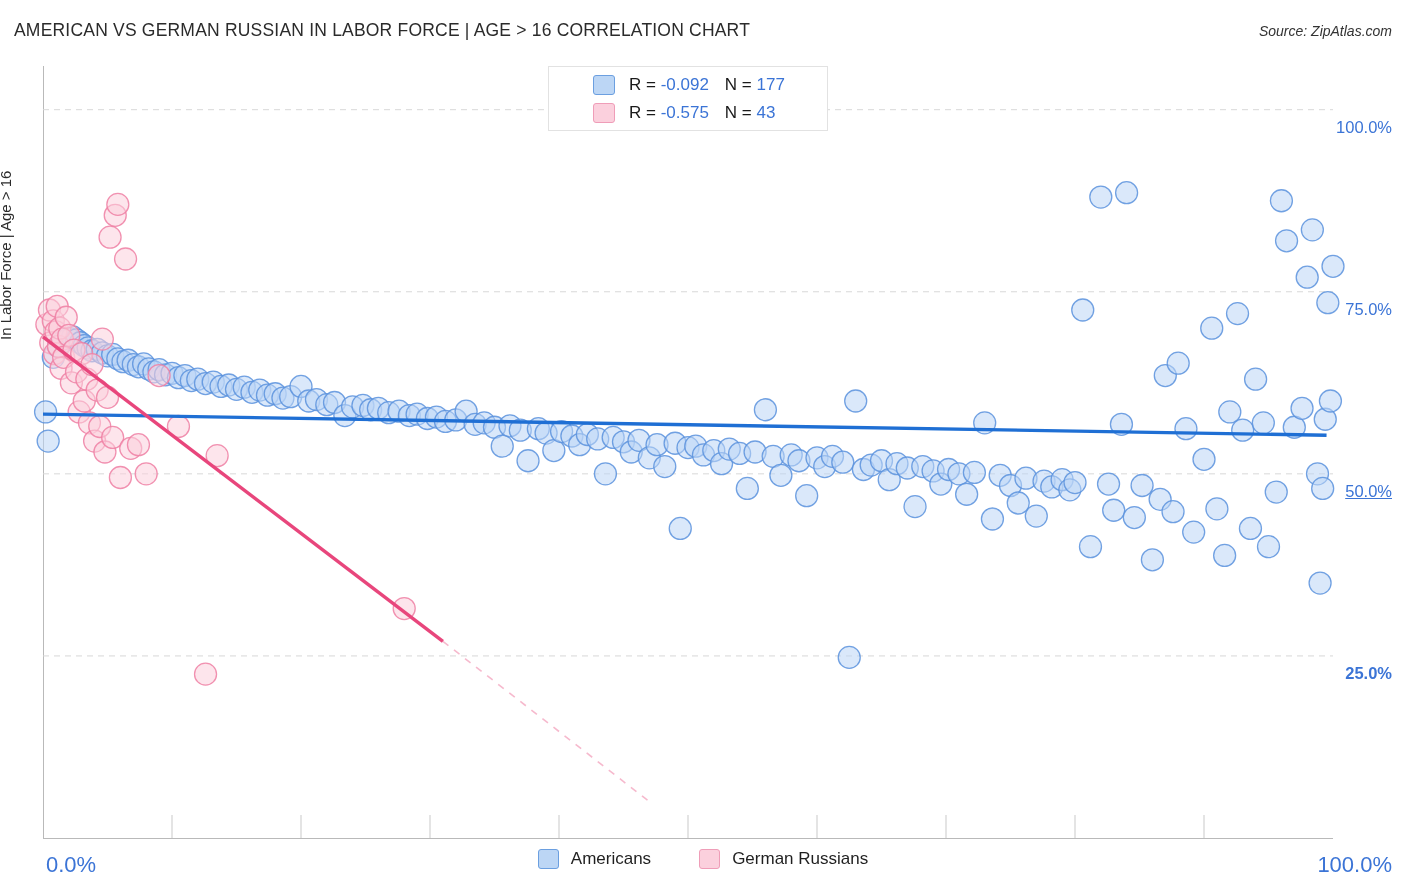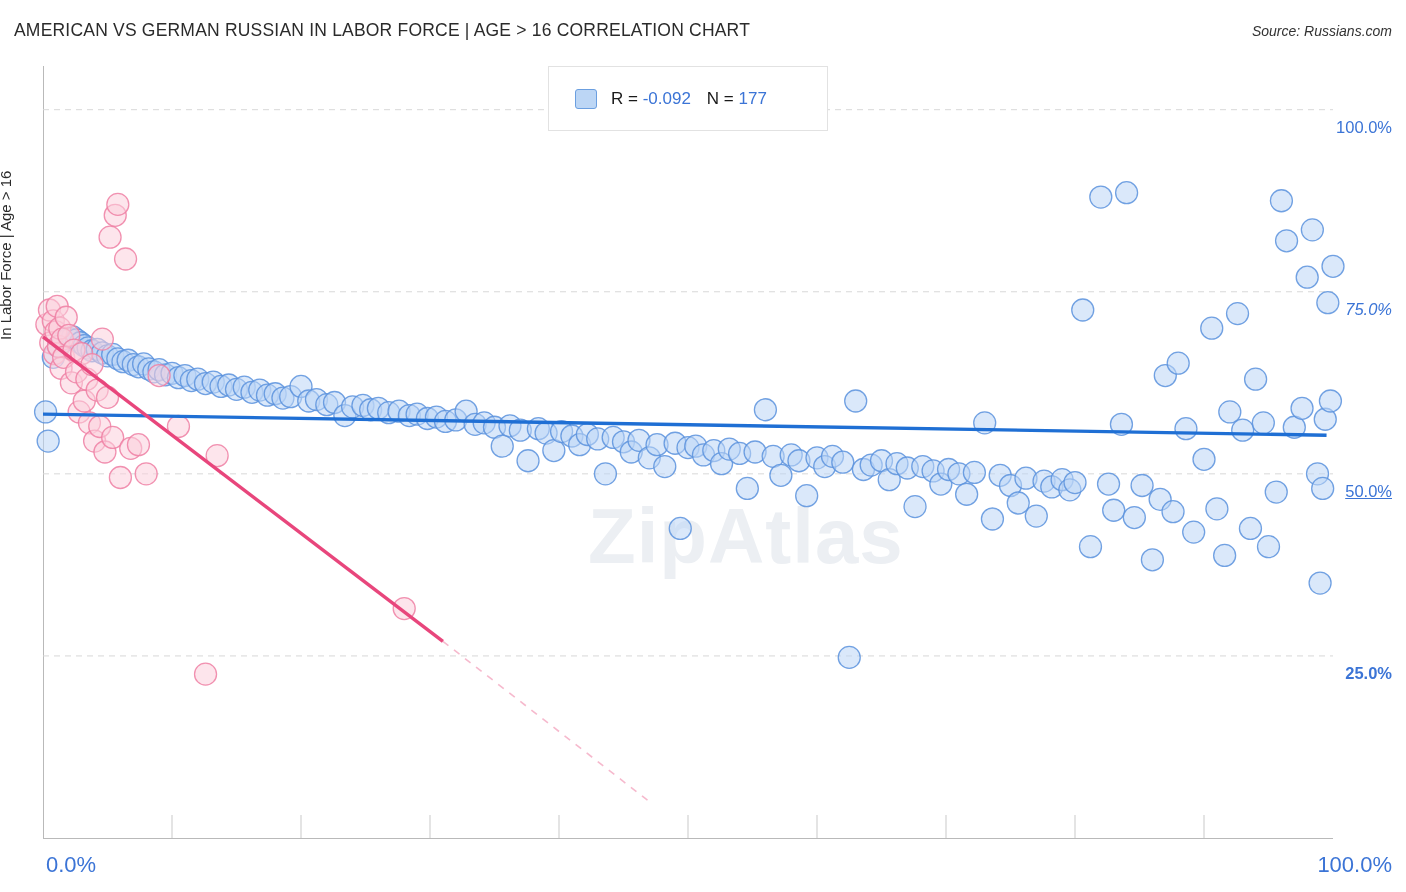--- a/index.html
+++ b/index.html
@@ -66,21 +66,21 @@
   }
 
   
   .stats{
     position:absolute;left:548px;top:66px;
     width:280px;height:65px;
     background:#fff;border:1px solid #e2e2e2;
     box-sizing:border-box;
     display:flex;flex-direction:column;
     justify-content:center;
-    padding:2px 0 2px 26px;
+    padding:2px 0 2px 44px;
   }
   .stat-row{display:flex;align-items:center;height:28px;}
   .swatch{width:22px;height:20px;border-radius:3px;box-sizing:border-box;}
   .swatch.blue{background:#bcd6f5;border:1px solid #6b9fe0;}
   .swatch.pink{background:#fbd0dd;border:1px solid #ef9db8;}
   .stat-txt{margin-left:14px;font-size:17px;color:#1a1a1a;white-space:nowrap;}
   .stat-txt .v{color:#3b74d6;}
   .stat-gap{display:inline-block;width:16px;}
 
   
@@ -93,27 +93,26 @@
   .legend-item .sw.blue{background:#bcd6f5;border:1px solid #6b9fe0;}
   .legend-item .sw.pink{background:#fbd0dd;border:1px solid #ef9db8;}
   .legend-item span.lbl{font-size:17px;color:#1f1f1f;white-space:nowrap;}
 </style>
 </head>
 <body>
 
 <div id="chart-root">
 
   <div class="title">AMERICAN VS GERMAN RUSSIAN IN LABOR FORCE | AGE &gt; 16 CORRELATION CHART</div>
-  <div class="source">Source: Russians.com</div>
+  <div class="source">Source: ZipAtlas.com</div>
 
   <div class="axis-y"></div>
   <div class="axis-x"></div>
 
   <div class="plot">
-    <div class="watermark">ZipAtlas</div>
     <svg class="layer" id="grid-layer" width="1290" height="772">
         <line x1="0" y1="589.9245283018868" x2="1290" y2="589.9245283018868" stroke="#d8d8d8" stroke-width="1" stroke-dasharray="6 5"></line>
         <line x1="0" y1="407.8490566037736" x2="1290" y2="407.8490566037736" stroke="#d8d8d8" stroke-width="1" stroke-dasharray="6 5"></line>
         <line x1="0" y1="225.7735849056604" x2="1290" y2="225.7735849056604" stroke="#d8d8d8" stroke-width="1" stroke-dasharray="6 5"></line>
         <line x1="0" y1="43.69811320754718" x2="1290" y2="43.69811320754718" stroke="#d8d8d8" stroke-width="1" stroke-dasharray="6 5"></line>
       </svg>
     <svg class="layer" id="pts-layer" width="1290" height="772">
         <circle cx="2.58" cy="345.9433962264151" r="11" fill="#bcd6f5" fill-opacity="0.55" stroke="#5b92dd" stroke-width="1.3" stroke-opacity="0.85"></circle>
         <circle cx="5.16" cy="375.0754716981132" r="11" fill="#bcd6f5" fill-opacity="0.55" stroke="#5b92dd" stroke-width="1.3" stroke-opacity="0.85"></circle>
         <circle cx="10.32" cy="291.3207547169811" r="11" fill="#bcd6f5" fill-opacity="0.55" stroke="#5b92dd" stroke-width="1.3" stroke-opacity="0.85"></circle>
@@ -346,31 +345,47 @@
         <line x1="645" y1="749" x2="645" y2="772" stroke="#c9c9c9" stroke-width="1"></line>
         <line x1="774" y1="749" x2="774" y2="772" stroke="#c9c9c9" stroke-width="1"></line>
         <line x1="903" y1="749" x2="903" y2="772" stroke="#c9c9c9" stroke-width="1"></line>
         <line x1="1032" y1="749" x2="1032" y2="772" stroke="#c9c9c9" stroke-width="1"></line>
         <line x1="1161" y1="749" x2="1161" y2="772" stroke="#c9c9c9" stroke-width="1"></line>
       </svg>
   </div>
 
   <div id="ylabels">
       <div class="ylab" style="top: 117.698px;">100.0%</div>
-      <div class="ylab" style="top: 299.774px; font-style: italic;">75.0%</div>
+      <div class="ylab" style="top: 299.774px;">75.0%</div>
       <div class="ylab" style="top: 481.849px; text-decoration: underline;">50.0%</div>
       <div class="ylab" style="top: 663.925px; font-weight: bold;">25.0%</div>
     </div>
   <div class="xlab" style="left:46px;top:852px;">0.0%</div>
   <div class="xlab" style="right:14px;top:852px;">100.0%</div>
   <div class="ytitle">In Labor Force | Age &gt; 16</div>
 
   <div class="stats">
     <div class="stat-row">
       <div class="swatch blue"></div>
       <div class="stat-txt">
         <span>R = </span><span class="v">-0.092</span><span class="stat-gap"></span><span>N = </span><span class="v">177</span>
       </div>
     </div>
+    <div class="stat-row">
+      <div class="swatch pink"></div>
+      <div class="stat-txt">
+        <span>R = </span><span class="v">-0.575</span><span class="stat-gap"></span><span>N = </span><span class="v">43</span>
+      </div>
+    </div>
   </div>
 
+  <div class="legend">
+    <div class="legend-item">
+      <div class="sw blue"></div>
+      <span class="lbl">Americans</span>
+    </div>
+    <div class="legend-item">
+      <div class="sw pink"></div>
+      <span class="lbl">German Russians</span>
+    </div>
+  </div>
 
 </div>
 
 </body></html>

